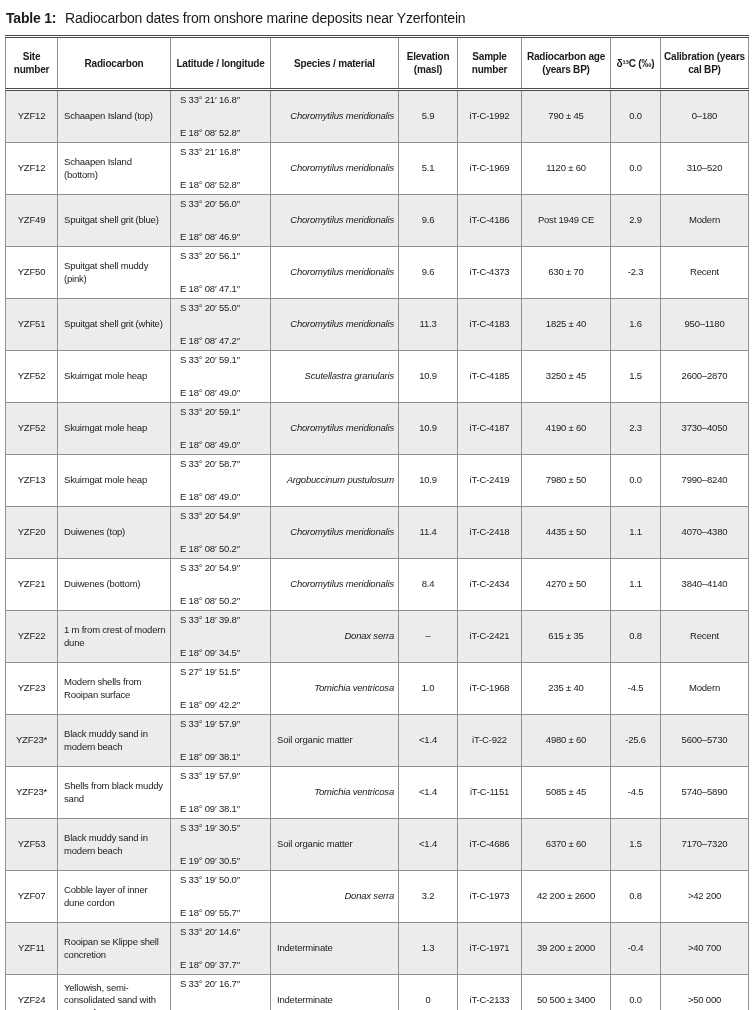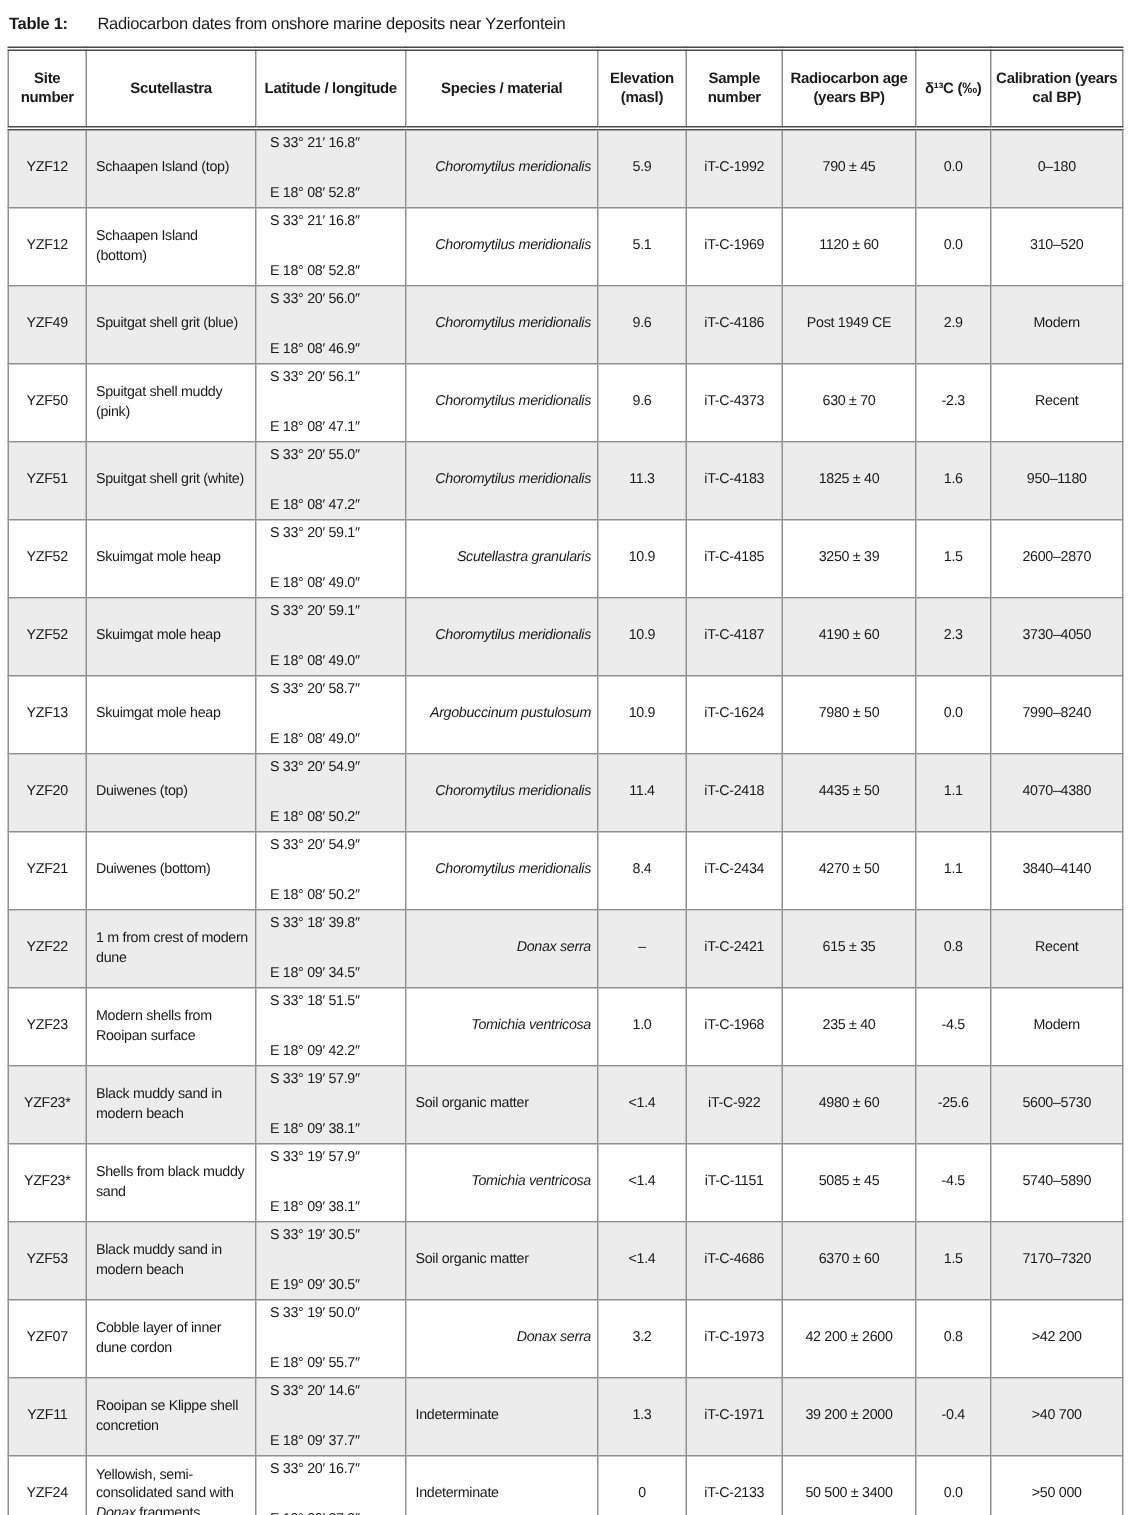--- a/index.html
+++ b/index.html
@@ -5,21 +5,21 @@
   html,body{margin:0;padding:0;background:#ffffff;}
   body{
     width:753px;
     font-family:"Liberation Sans", sans-serif;
     color:#1a1a1a;
     letter-spacing:-0.2px;
   }
   .page{padding:8px 5px 0 5px;}
 
   
-  .caption{font-size:11px;margin:2px 0 9px 1px;}
+  .caption{font-size:14px;margin:2px 0 9px 1px;}
   .cap-label{font-weight:bold;display:inline-block;width:59px;}
   .cap-text{font-weight:normal;}
 
   
   table{
     border-collapse:collapse;
     width:743px;
     table-layout:fixed;
     border-top:3px double #4a4a4a;
     border-bottom:2px solid #4a4a4a;
@@ -68,21 +68,21 @@
       <col style="width:128px">
         <col style="width:59px">
         <col style="width:64px">
       <col style="width:89px">
         <col style="width:50px">
         <col style="width:88px">
     </colgroup>
     <thead>
       <tr id="head-row">
           <th>Site number</th>
-          <th>Scutellastra</th>
+          <th>Radiocarbon</th>
           <th>Latitude / longitude</th>
           <th>Species / material</th>
           <th>Elevation (masl)</th>
           <th>Sample number</th>
           <th>Radiocarbon age (years BP)</th>
           <th>δ¹³C (‰)</th>
           <th>Calibration (years cal BP)</th>
         </tr>
     </thead>
     <tbody id="table-body">
@@ -159,21 +159,21 @@
         <tr>
           <td class="center nowrap">YZF52</td>
           <td class="left"><span>Skuimgat mole heap</span></td>
           <td class="left latlon-cell">
             <div class="coord">S 33° 20′ 59.1″</div>
             <div class="coord">E 18° 08′ 49.0″</div>
           </td>
           <td class="left species-cell italic">Scutellastra granularis</td>
           <td class="center nowrap">10.9</td>
           <td class="center nowrap">iT-C-4185</td>
-          <td class="center nowrap">3250 ± 39</td>
+          <td class="center nowrap">3250 ± 45</td>
           <td class="center nowrap">1.5</td>
           <td class="center nowrap">2600–2870</td>
         </tr>
         <tr class="shaded">
           <td class="center nowrap">YZF52</td>
           <td class="left"><span>Skuimgat mole heap</span></td>
           <td class="left latlon-cell">
             <div class="coord">S 33° 20′ 59.1″</div>
             <div class="coord">E 18° 08′ 49.0″</div>
           </td>
@@ -186,21 +186,21 @@
         </tr>
         <tr>
           <td class="center nowrap">YZF13</td>
           <td class="left"><span>Skuimgat mole heap</span></td>
           <td class="left latlon-cell">
             <div class="coord">S 33° 20′ 58.7″</div>
             <div class="coord">E 18° 08′ 49.0″</div>
           </td>
           <td class="left species-cell italic">Argobuccinum pustulosum</td>
           <td class="center nowrap">10.9</td>
-          <td class="center nowrap">iT-C-1624</td>
+          <td class="center nowrap">iT-C-2419</td>
           <td class="center nowrap">7980 ± 50</td>
           <td class="center nowrap">0.0</td>
           <td class="center nowrap">7990–8240</td>
         </tr>
         <tr class="shaded">
           <td class="center nowrap">YZF20</td>
           <td class="left"><span>Duiwenes (top)</span></td>
           <td class="left latlon-cell">
             <div class="coord">S 33° 20′ 54.9″</div>
             <div class="coord">E 18° 08′ 50.2″</div>
@@ -237,21 +237,21 @@
           <td class="center nowrap">–</td>
           <td class="center nowrap">iT-C-2421</td>
           <td class="center nowrap">615 ± 35</td>
           <td class="center nowrap">0.8</td>
           <td class="center nowrap">Recent</td>
         </tr>
         <tr>
           <td class="center nowrap">YZF23</td>
           <td class="left"><span>Modern shells from Rooipan surface</span></td>
           <td class="left latlon-cell">
-            <div class="coord">S 33° 18′ 51.5″</div>
+            <div class="coord">S 27° 19′ 51.5″</div>
             <div class="coord">E 18° 09′ 42.2″</div>
           </td>
           <td class="left species-cell italic">Tomichia ventricosa</td>
           <td class="center nowrap">1.0</td>
           <td class="center nowrap">iT-C-1968</td>
           <td class="center nowrap">235 ± 40</td>
           <td class="center nowrap">-4.5</td>
           <td class="center nowrap">Modern</td>
         </tr>
         <tr class="shaded">

